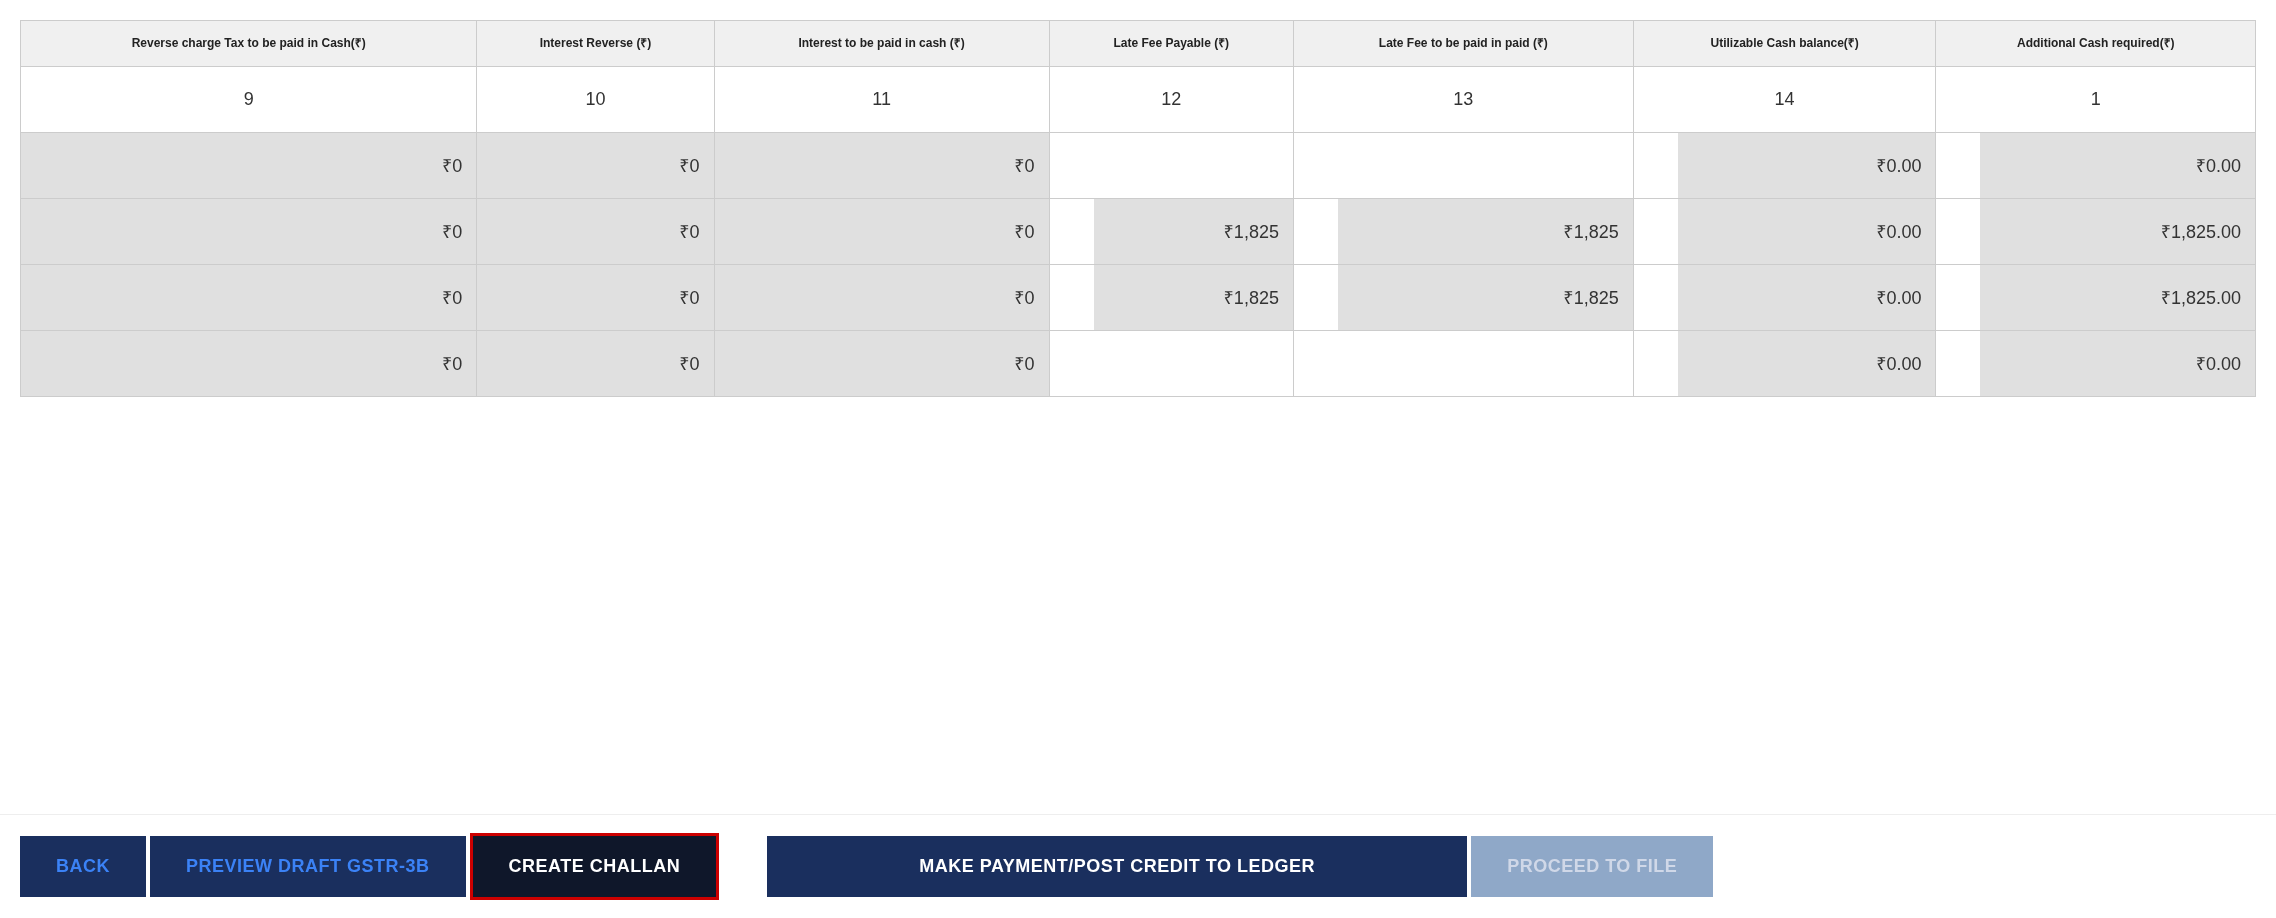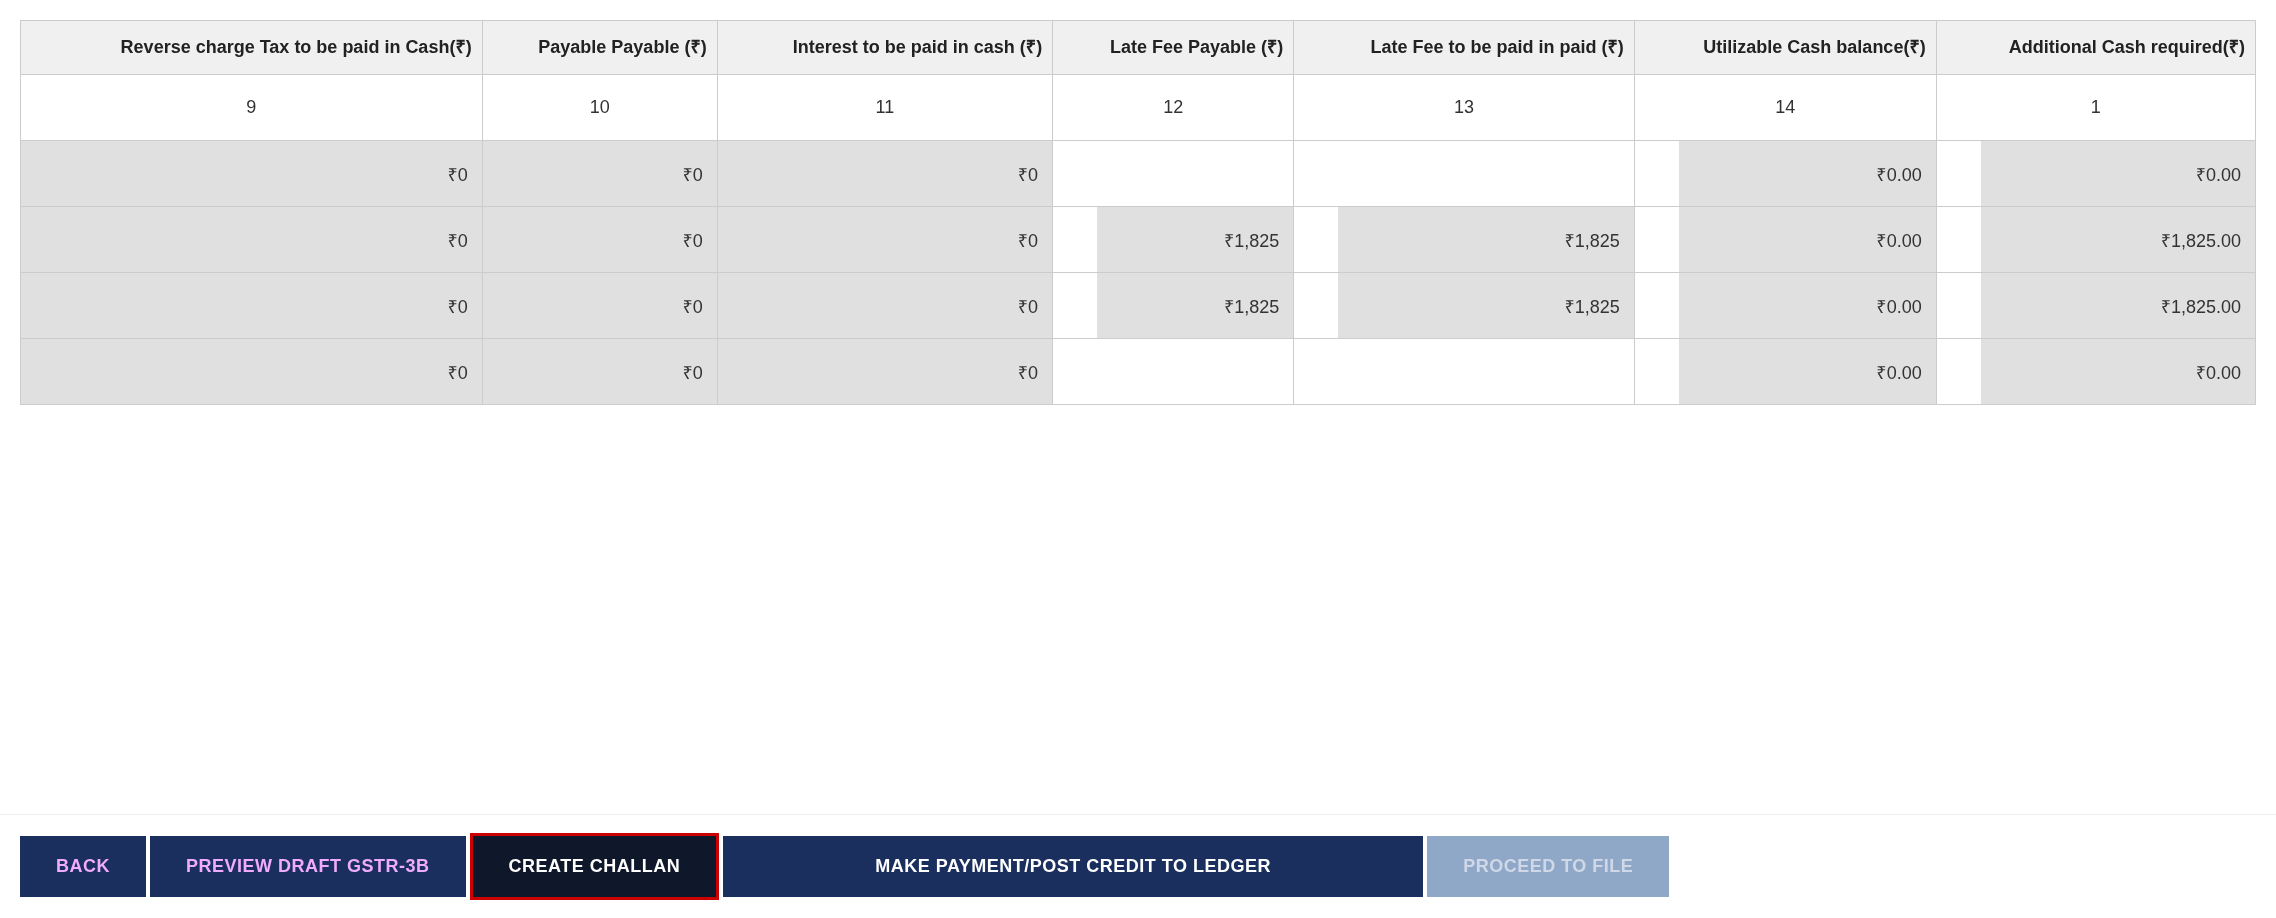--- a/index.html
+++ b/index.html
@@ -31,22 +31,22 @@
       border: 1px solid #ccc;
     }
 
     thead tr {
       background: #f0f0f0;
     }
 
     th {
       border: 1px solid #ccc;
       padding: 14px 10px;
-      text-align: right;
-      font-size: 18px;
+      text-align: center;
+      font-size: 12px;
       font-weight: bold;
       color: #222;
       line-height: 1.4;
     }
 
     td {
       border: 1px solid #ccc;
       padding: 0;
       text-align: right;
       font-size: 18px;
@@ -109,34 +109,35 @@
       font-size: 18px;
       font-weight: bold;
       cursor: pointer;
       border: none;
       letter-spacing: 0.5px;
       text-transform: uppercase;
     }
 
     .btn-dark-blue {
       background: #1a2f5e;
-      color: #f0abfc;
+      color: #3b82f6;
     }
 
     .btn-create-challan {
       background: #0f172a;
       color: #fff;
       border: 3px solid #cc0000;
     }
 
     .btn-make-payment {
       background: #1a2f5e;
       color: #fff;
       flex: 1;
       max-width: 700px;
+      margin-left: 44px;
     }
 
     .btn-proceed {
       background: #8fa8c8;
       color: #d0d8e8;
       cursor: default;
       text-align: right;
     }
 
     .data-row td {
@@ -149,21 +150,21 @@
     }
   </style>
 </head>
 <body>
 
 <div class="table-container">
   <table>
     <thead>
       <tr>
         <th>Reverse charge Tax to be paid in Cash(₹)</th>
-        <th>Payable Payable (₹)</th>
+        <th>Interest Reverse (₹)</th>
         <th>Interest to be paid in cash (₹)</th>
         <th>Late Fee Payable (₹)</th>
         <th>Late Fee to be paid in paid (₹)</th>
         <th>Utilizable Cash balance(₹)</th>
         <th>Additional Cash required(₹)</th>
       </tr>
     </thead>
     <tbody>
 
       <tr class="header-row-numbers">

